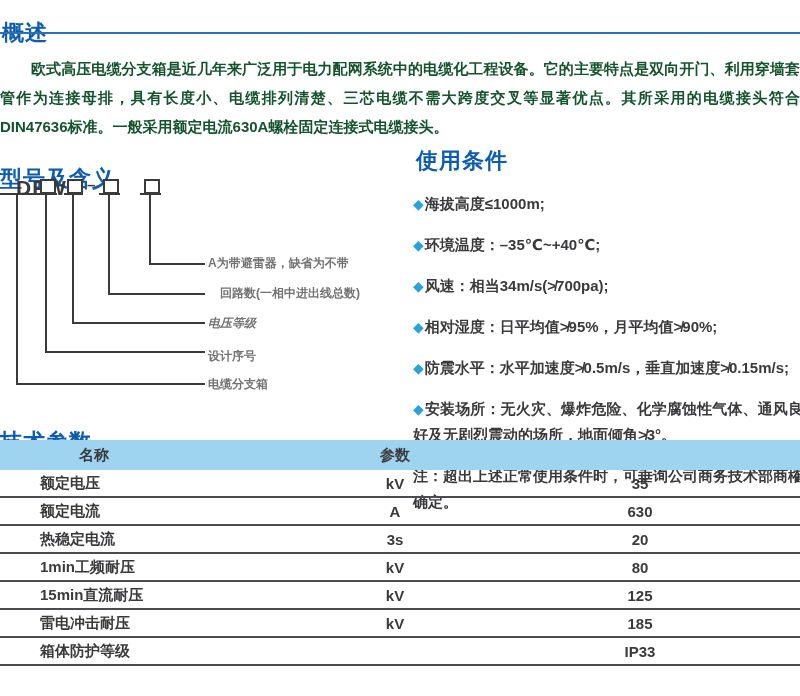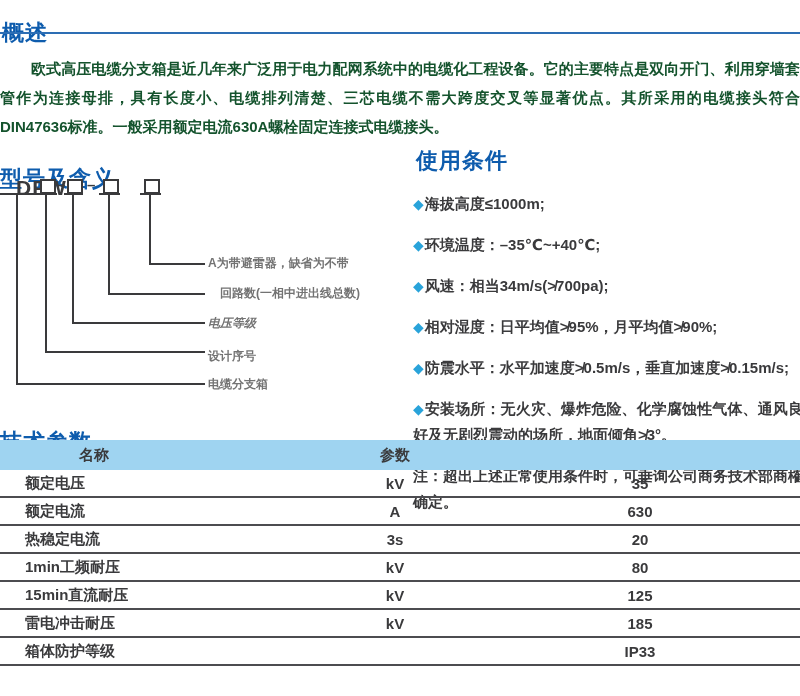--- a/index.html
+++ b/index.html
@@ -67,21 +67,21 @@
   .specs-title{top:409px;}
   .spec-table{position:absolute;left:0;top:440px;width:800px;border-radius:14px;}
   .trow{
     display:grid;grid-template-columns:188px 414px 76px 122px;
     align-items:center;
   }
   .thead{height:30px;background:#9fd4f1;}
   .tdata{height:26px;border-bottom:2px solid #4c4c50;}
   .trow div{font-size:15px;color:#3a3a3c;}
   .hc{text-align:center;font-weight:600;}
-  .cname{text-align:left;padding-left:25px;font-weight:600;}
+  .cname{text-align:left;padding-left:40px;font-weight:600;}
   .cunit,.cval{text-align:center;font-weight:700;}
 </style>
 </head>
 <body>
 
 <h1 class="sec-title overview-title">概述</h1>
 <div class="title-rule"></div>
 <p class="overview-body">欧式高压电缆分支箱是近几年来广泛用于电力配网系统中的电缆化工程设备。它的主要特点是双向开门、利用穿墙套管作为连接母排，具有长度小、电缆排列清楚、三芯电缆不需大跨度交叉等显著优点。其所采用的电缆接头符合DIN47636标准。一般采用额定电流630A螺栓固定连接式电缆接头。</p>
 
 <h2 class="sec-title model-title">型号及含义</h2>

